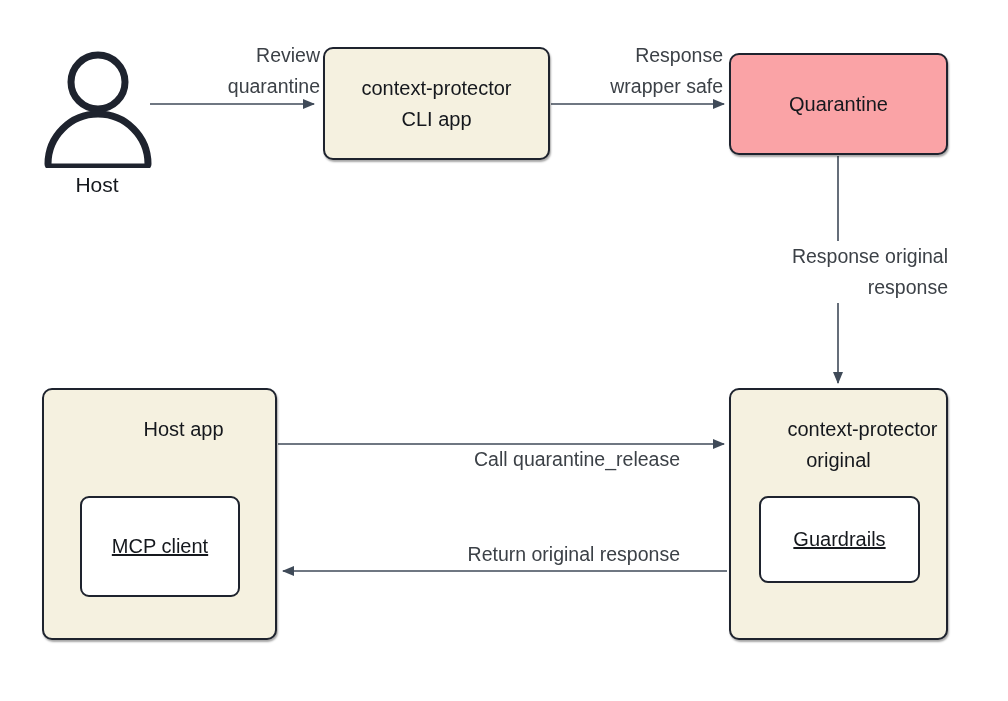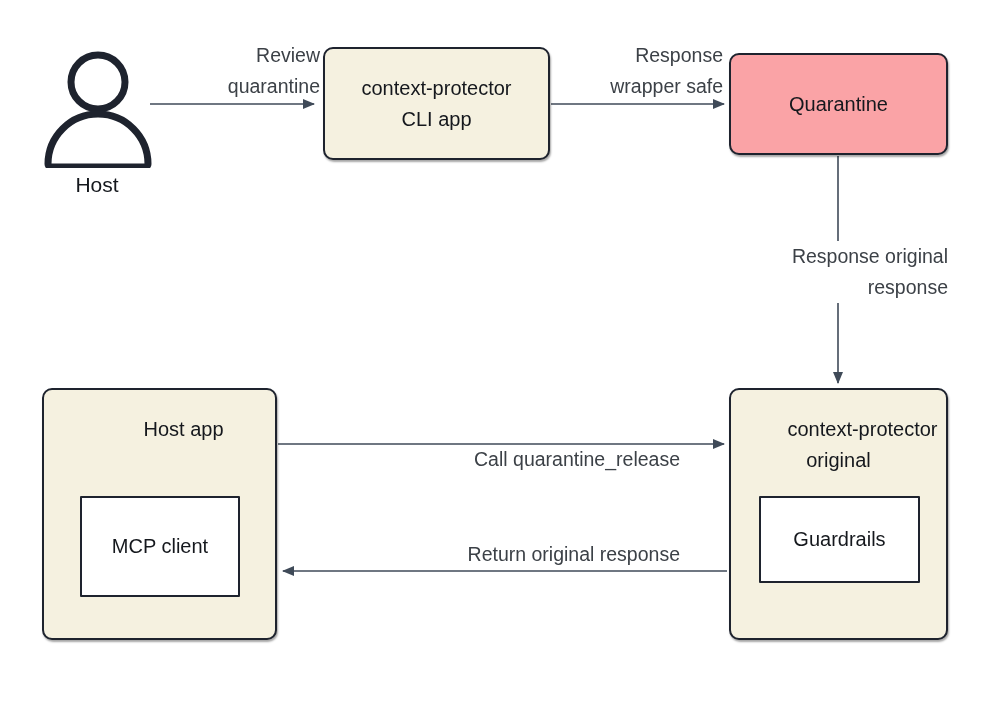--- a/index.html
+++ b/index.html
@@ -44,22 +44,23 @@
   }
   .node.centered {
     display: flex;
     flex-direction: column;
     justify-content: center;
     align-items: center;
   }
   .node.pink { background: var(--quarantine-fill, #faa3a6); }
   .node.inner {
     background: var(--inner-node-fill, #ffffff);
-    border-radius: 1px;
+    border-radius: 9px;
     box-shadow: none;
+    text-decoration: underline;
   }
   .node .title-area { margin-top: 24px; padding-left: 48px; }
   .edge-label {
     position: absolute;
     color: var(--edge-label-text, #3c4147);
     font-size: 19.5px;
     line-height: 31px;
     text-align: right;
   }
   .edge-label.on-line { background: var(--background, #ffffff); }

